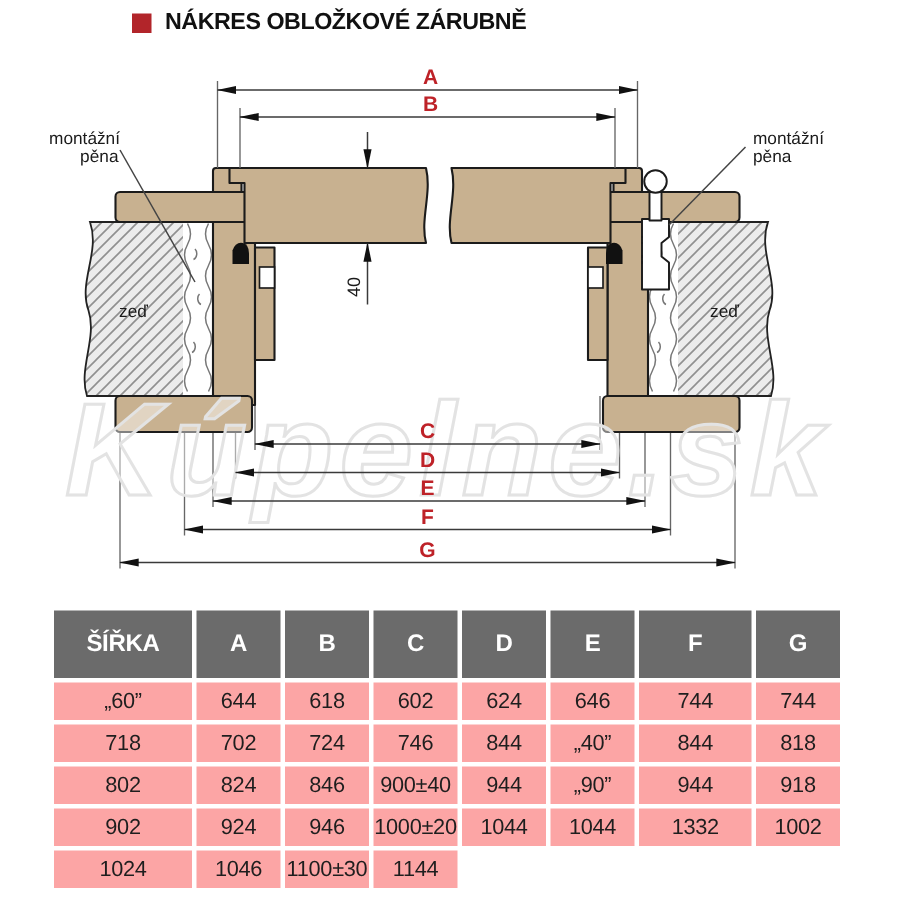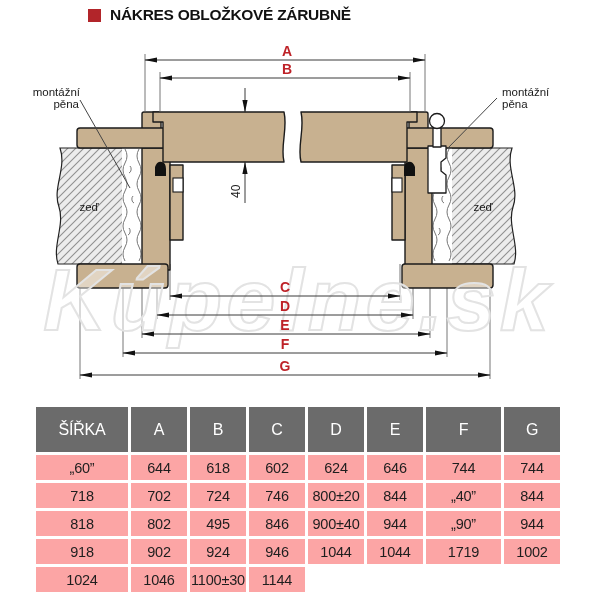--- a/index.html
+++ b/index.html
@@ -22,21 +22,21 @@
   .leader{stroke:#444;stroke-width:1;fill:none;}
   .dimletter{fill:#BE2228;font-size:14px;font-weight:bold;text-anchor:middle;}
   .lbl{fill:#1a1a1a;font-size:11.5px;}
   .num{fill:#1a1a1a;font-size:12px;}
   .wm{fill:rgba(255,255,255,0.45);stroke:#E3E3E3;stroke-width:2;
       font-size:88px;font-weight:bold;font-style:italic;letter-spacing:4px;text-anchor:middle;}
   
   .dims-table{position:absolute;left:36px;top:407px;width:524px;
               display:grid;grid-template-columns:92px 56px 56px 56px 56px 56px 75px 56px;
               gap:3px;background:#fff;}
-  .hcell{background:#6B6B6B;color:#fff;font-weight:normal;font-size:16px;
+  .hcell{background:#6B6B6B;color:#fff;font-weight:bold;font-size:16px;
          height:45px;display:flex;align-items:center;justify-content:center;letter-spacing:-0.2px;}
   .cell{background:#fca5a5;color:#1e1e1e;font-size:14.5px;height:25px;
         display:flex;align-items:center;justify-content:center;letter-spacing:-0.2px;}
 </style>
 </head>
 <body>
 
 <div class="page">
 
   <div class="titlebar">
@@ -188,42 +188,42 @@
     <div class="cell">602</div>
     <div class="cell">624</div>
     <div class="cell">646</div>
     <div class="cell">744</div>
 
     <div class="cell">744</div>
     <div class="cell">718</div>
     <div class="cell">702</div>
     <div class="cell">724</div>
     <div class="cell">746</div>
-    <div class="cell">800±20</div>
     <div class="cell">844</div>
 
     <div class="cell">„40”</div>
     <div class="cell">844</div>
     <div class="cell">818</div>
     <div class="cell">802</div>
-    <div class="cell">495</div>
+    <div class="cell">824</div>
     <div class="cell">846</div>
     <div class="cell">900±40</div>
     <div class="cell">944</div>
 
     <div class="cell">„90”</div>
     <div class="cell">944</div>
     <div class="cell">918</div>
     <div class="cell">902</div>
     <div class="cell">924</div>
     <div class="cell">946</div>
+    <div class="cell">1000±20</div>
     <div class="cell">1044</div>
 
     <div class="cell">1044</div>
-    <div class="cell">1719</div>
+    <div class="cell">1332</div>
     <div class="cell">1002</div>
     <div class="cell">1024</div>
     <div class="cell">1046</div>
     <div class="cell">1100±30</div>
     <div class="cell">1144</div>
   </div>
 
 </div>
 
 </body></html>

